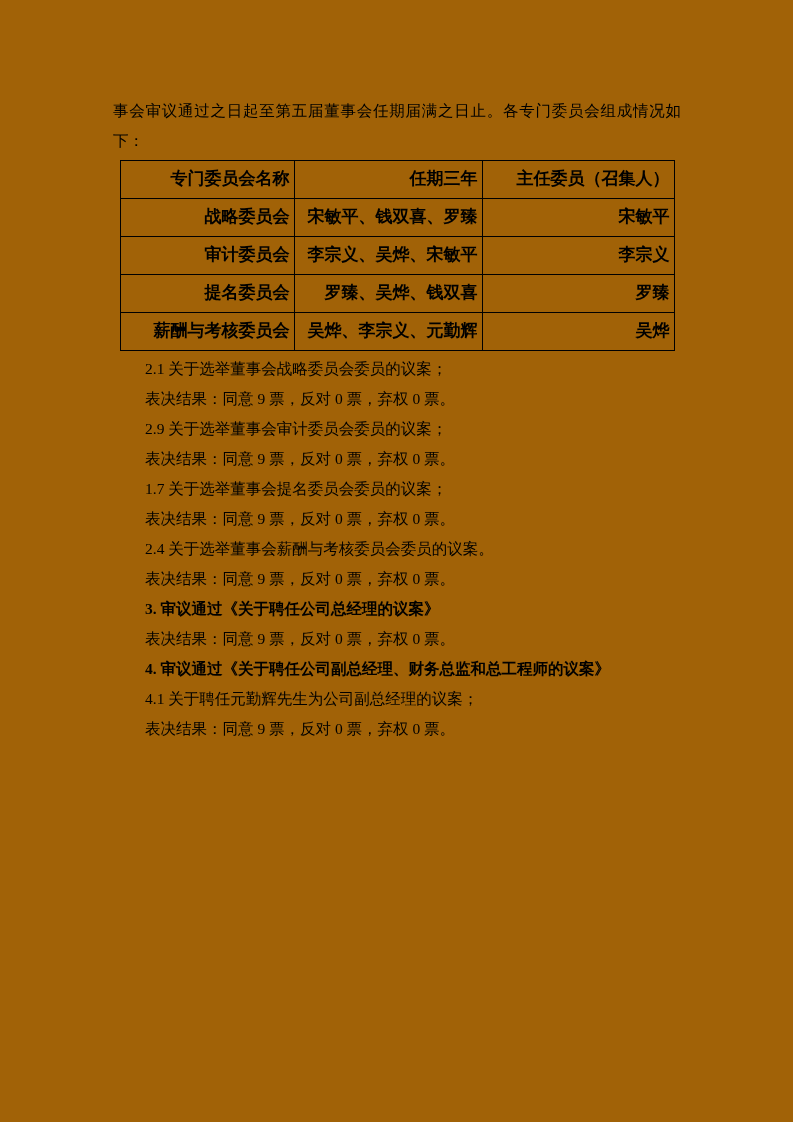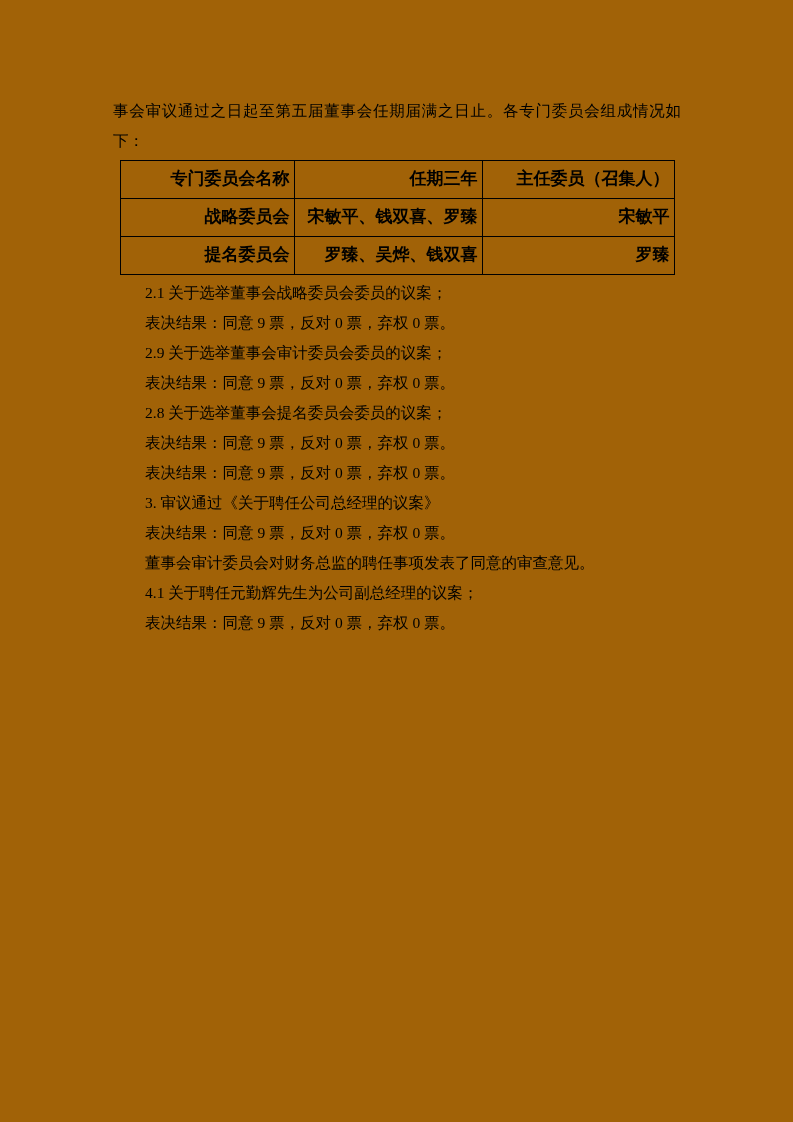--- a/index.html
+++ b/index.html
@@ -19,21 +19,21 @@
     font-size: 15.5px;
     color: #000000;
     overflow: hidden;
   }
   p.para {
     margin: 0;
     line-height: 30px;
     text-align: justify;
   }
   p.indent { text-indent: 32px; }
-  p.bold { font-weight: normal; }
+  p.bold { font-weight: bold; }
 
   table.committee {
     border-collapse: collapse;
     table-layout: fixed;
     width: 554px;
     margin: 4px auto 3px auto;
   }
   table.committee th,
   table.committee td {
     border: 1.5px solid #000000;
@@ -68,33 +68,44 @@
         <th>主任委员（召集人）</th>
       </tr>
     </thead>
     <tbody>
       <tr>
         <td>战略委员会</td>
         <td>宋敏平、钱双喜、罗臻</td>
         <td>宋敏平</td>
       </tr>
       <tr>
+        <td>审计委员会</td>
+        <td>李宗义、吴烨、宋敏平</td>
+        <td>李宗义</td>
+      </tr>
+      <tr>
         <td>提名委员会</td>
         <td>罗臻、吴烨、钱双喜</td>
         <td>罗臻</td>
+      </tr>
+      <tr>
+        <td>薪酬与考核委员会</td>
+        <td>吴烨、李宗义、元勤辉</td>
+        <td>吴烨</td>
       </tr>
     </tbody>
   </table>
 
   <p class="para indent">2.1 关于选举董事会战略委员会委员的议案；</p>
   <p class="para indent">表决结果：同意 9 票，反对 0 票，弃权 0 票。</p>
   <p class="para indent">2.9 关于选举董事会审计委员会委员的议案；</p>
   <p class="para indent">表决结果：同意 9 票，反对 0 票，弃权 0 票。</p>
-  <p class="para indent">2.8 关于选举董事会提名委员会委员的议案；</p>
+  <p class="para indent">1.7 关于选举董事会提名委员会委员的议案；</p>
   <p class="para indent">表决结果：同意 9 票，反对 0 票，弃权 0 票。</p>
+  <p class="para indent">2.4 关于选举董事会薪酬与考核委员会委员的议案。</p>
   <p class="para indent">表决结果：同意 9 票，反对 0 票，弃权 0 票。</p>
   <p class="para indent bold">3. 审议通过《关于聘任公司总经理的议案》</p>
   <p class="para indent">表决结果：同意 9 票，反对 0 票，弃权 0 票。</p>
-  <p class="para indent">董事会审计委员会对财务总监的聘任事项发表了同意的审查意见。</p>
+  <p class="para indent bold">4. 审议通过《关于聘任公司副总经理、财务总监和总工程师的议案》</p>
   <p class="para indent">4.1 关于聘任元勤辉先生为公司副总经理的议案；</p>
   <p class="para indent">表决结果：同意 9 票，反对 0 票，弃权 0 票。</p>
 
 </div>
 
 </body></html>

